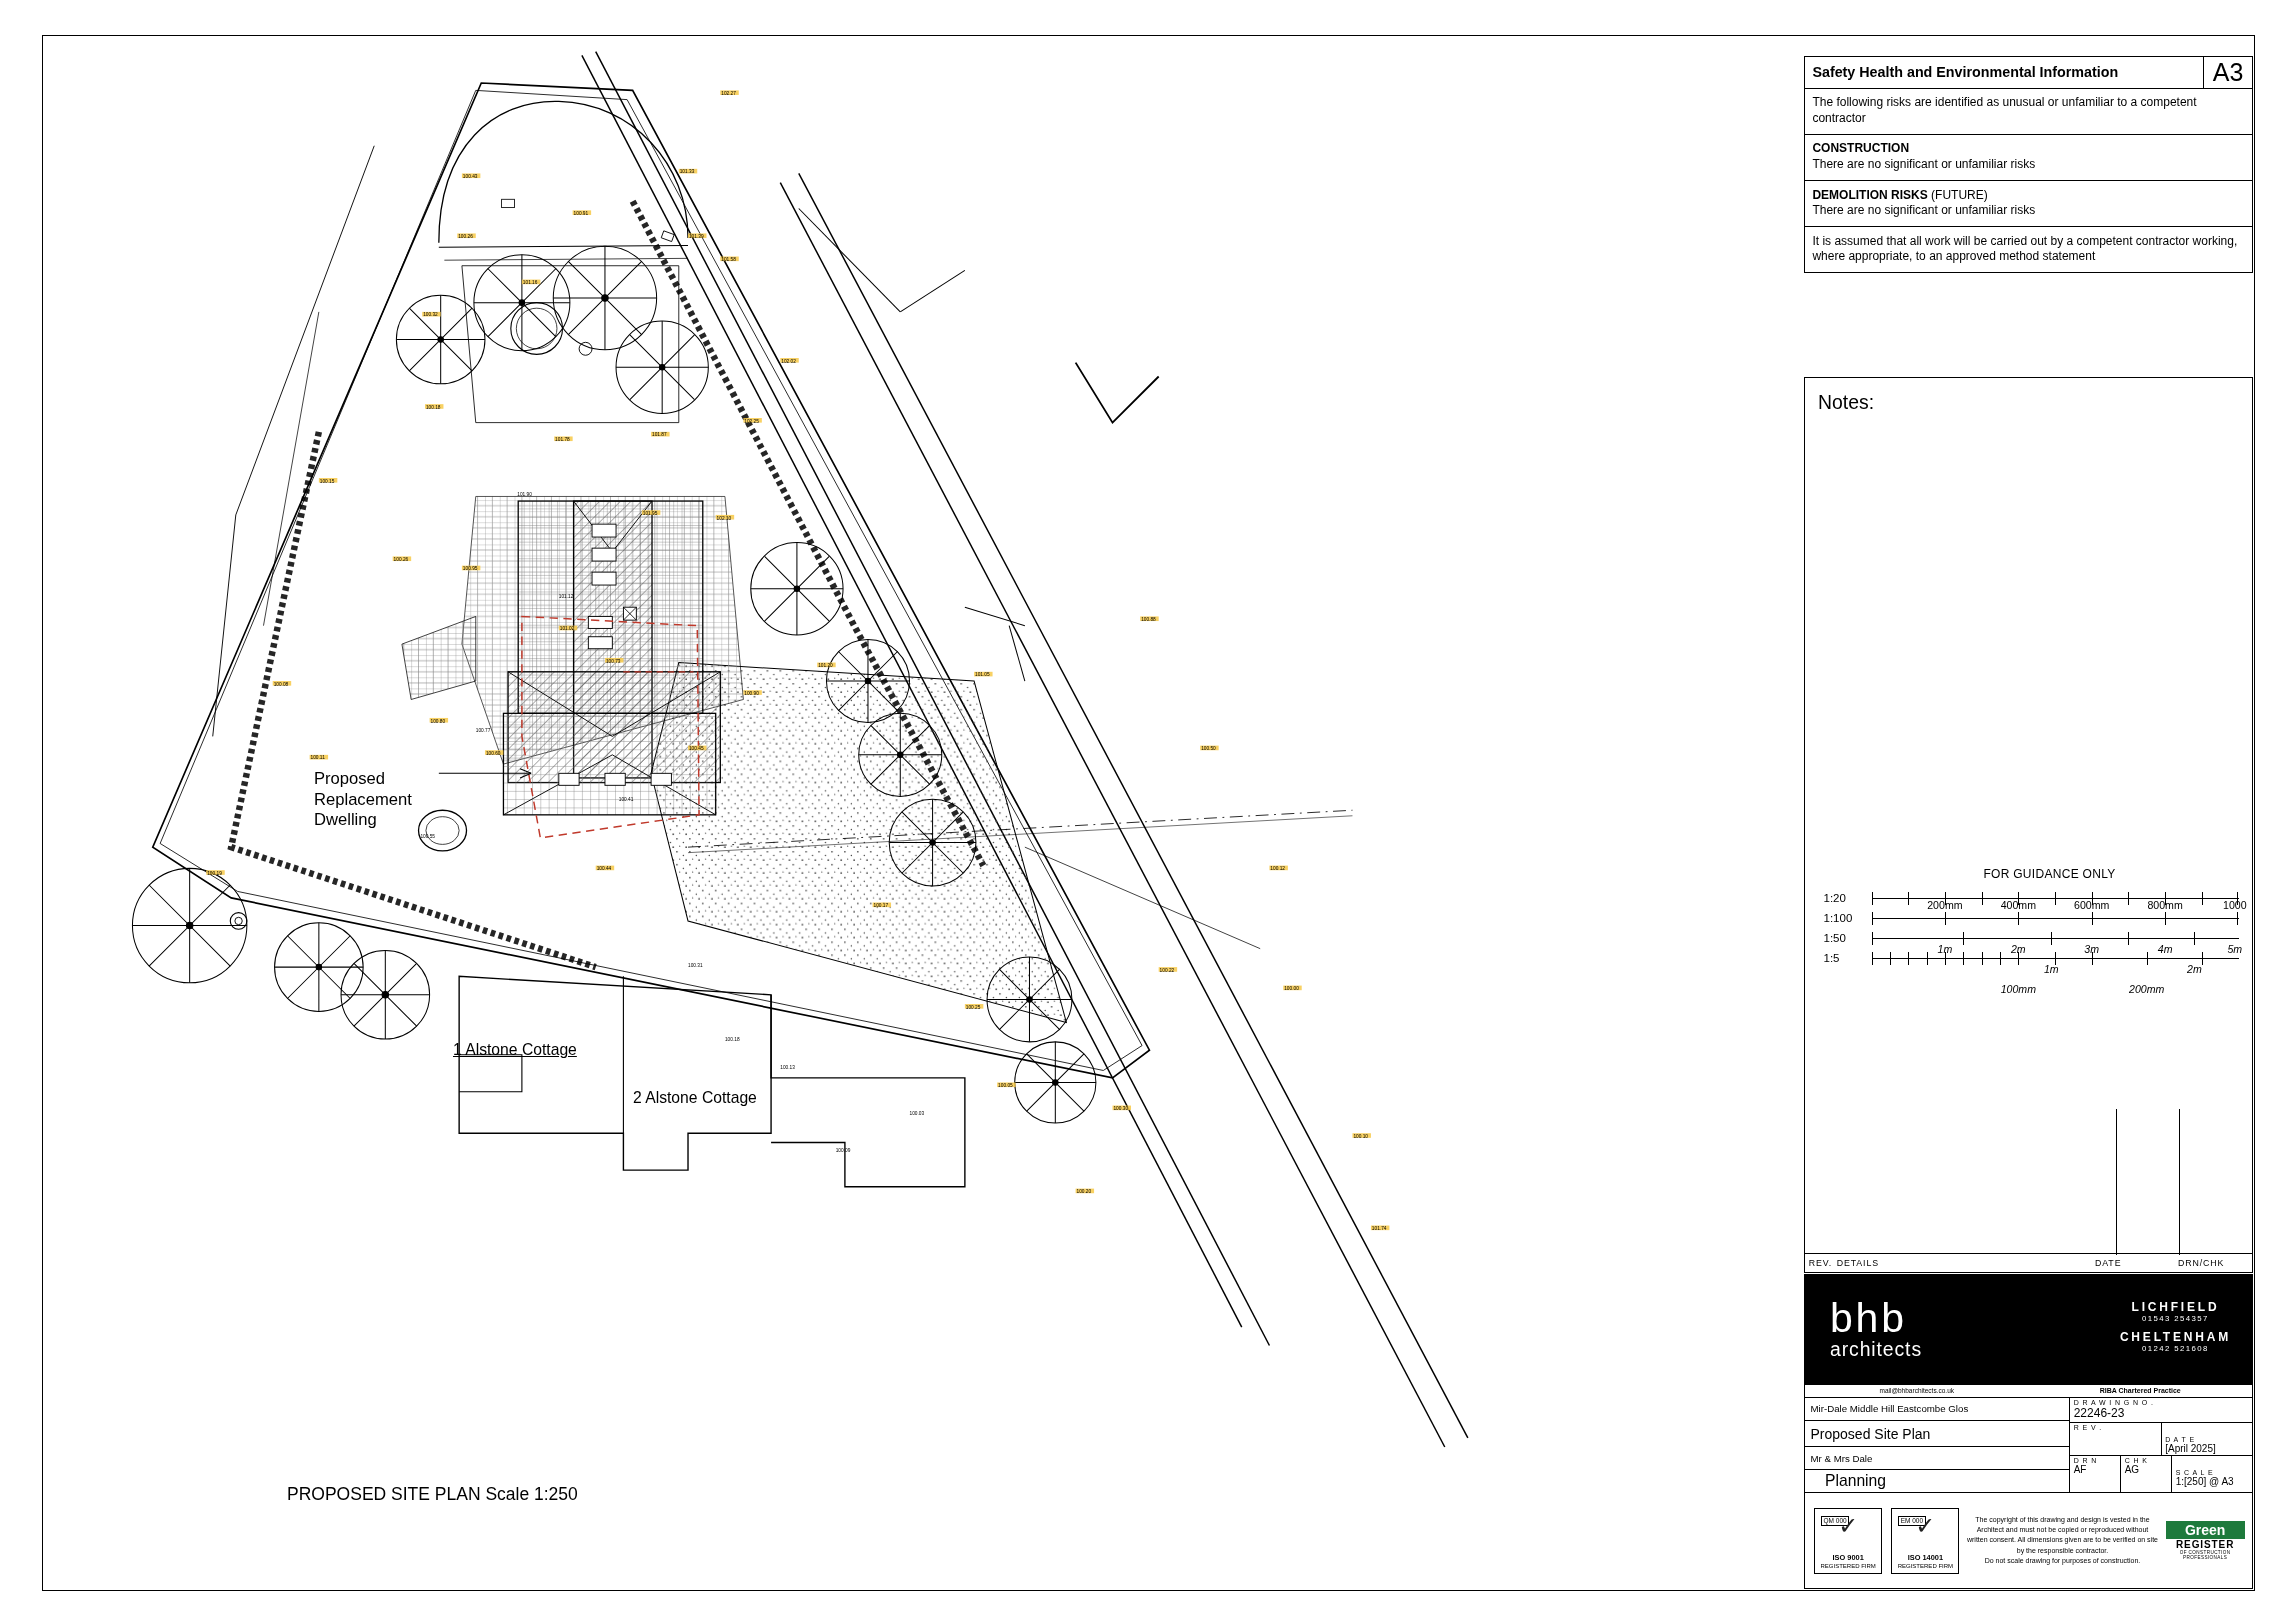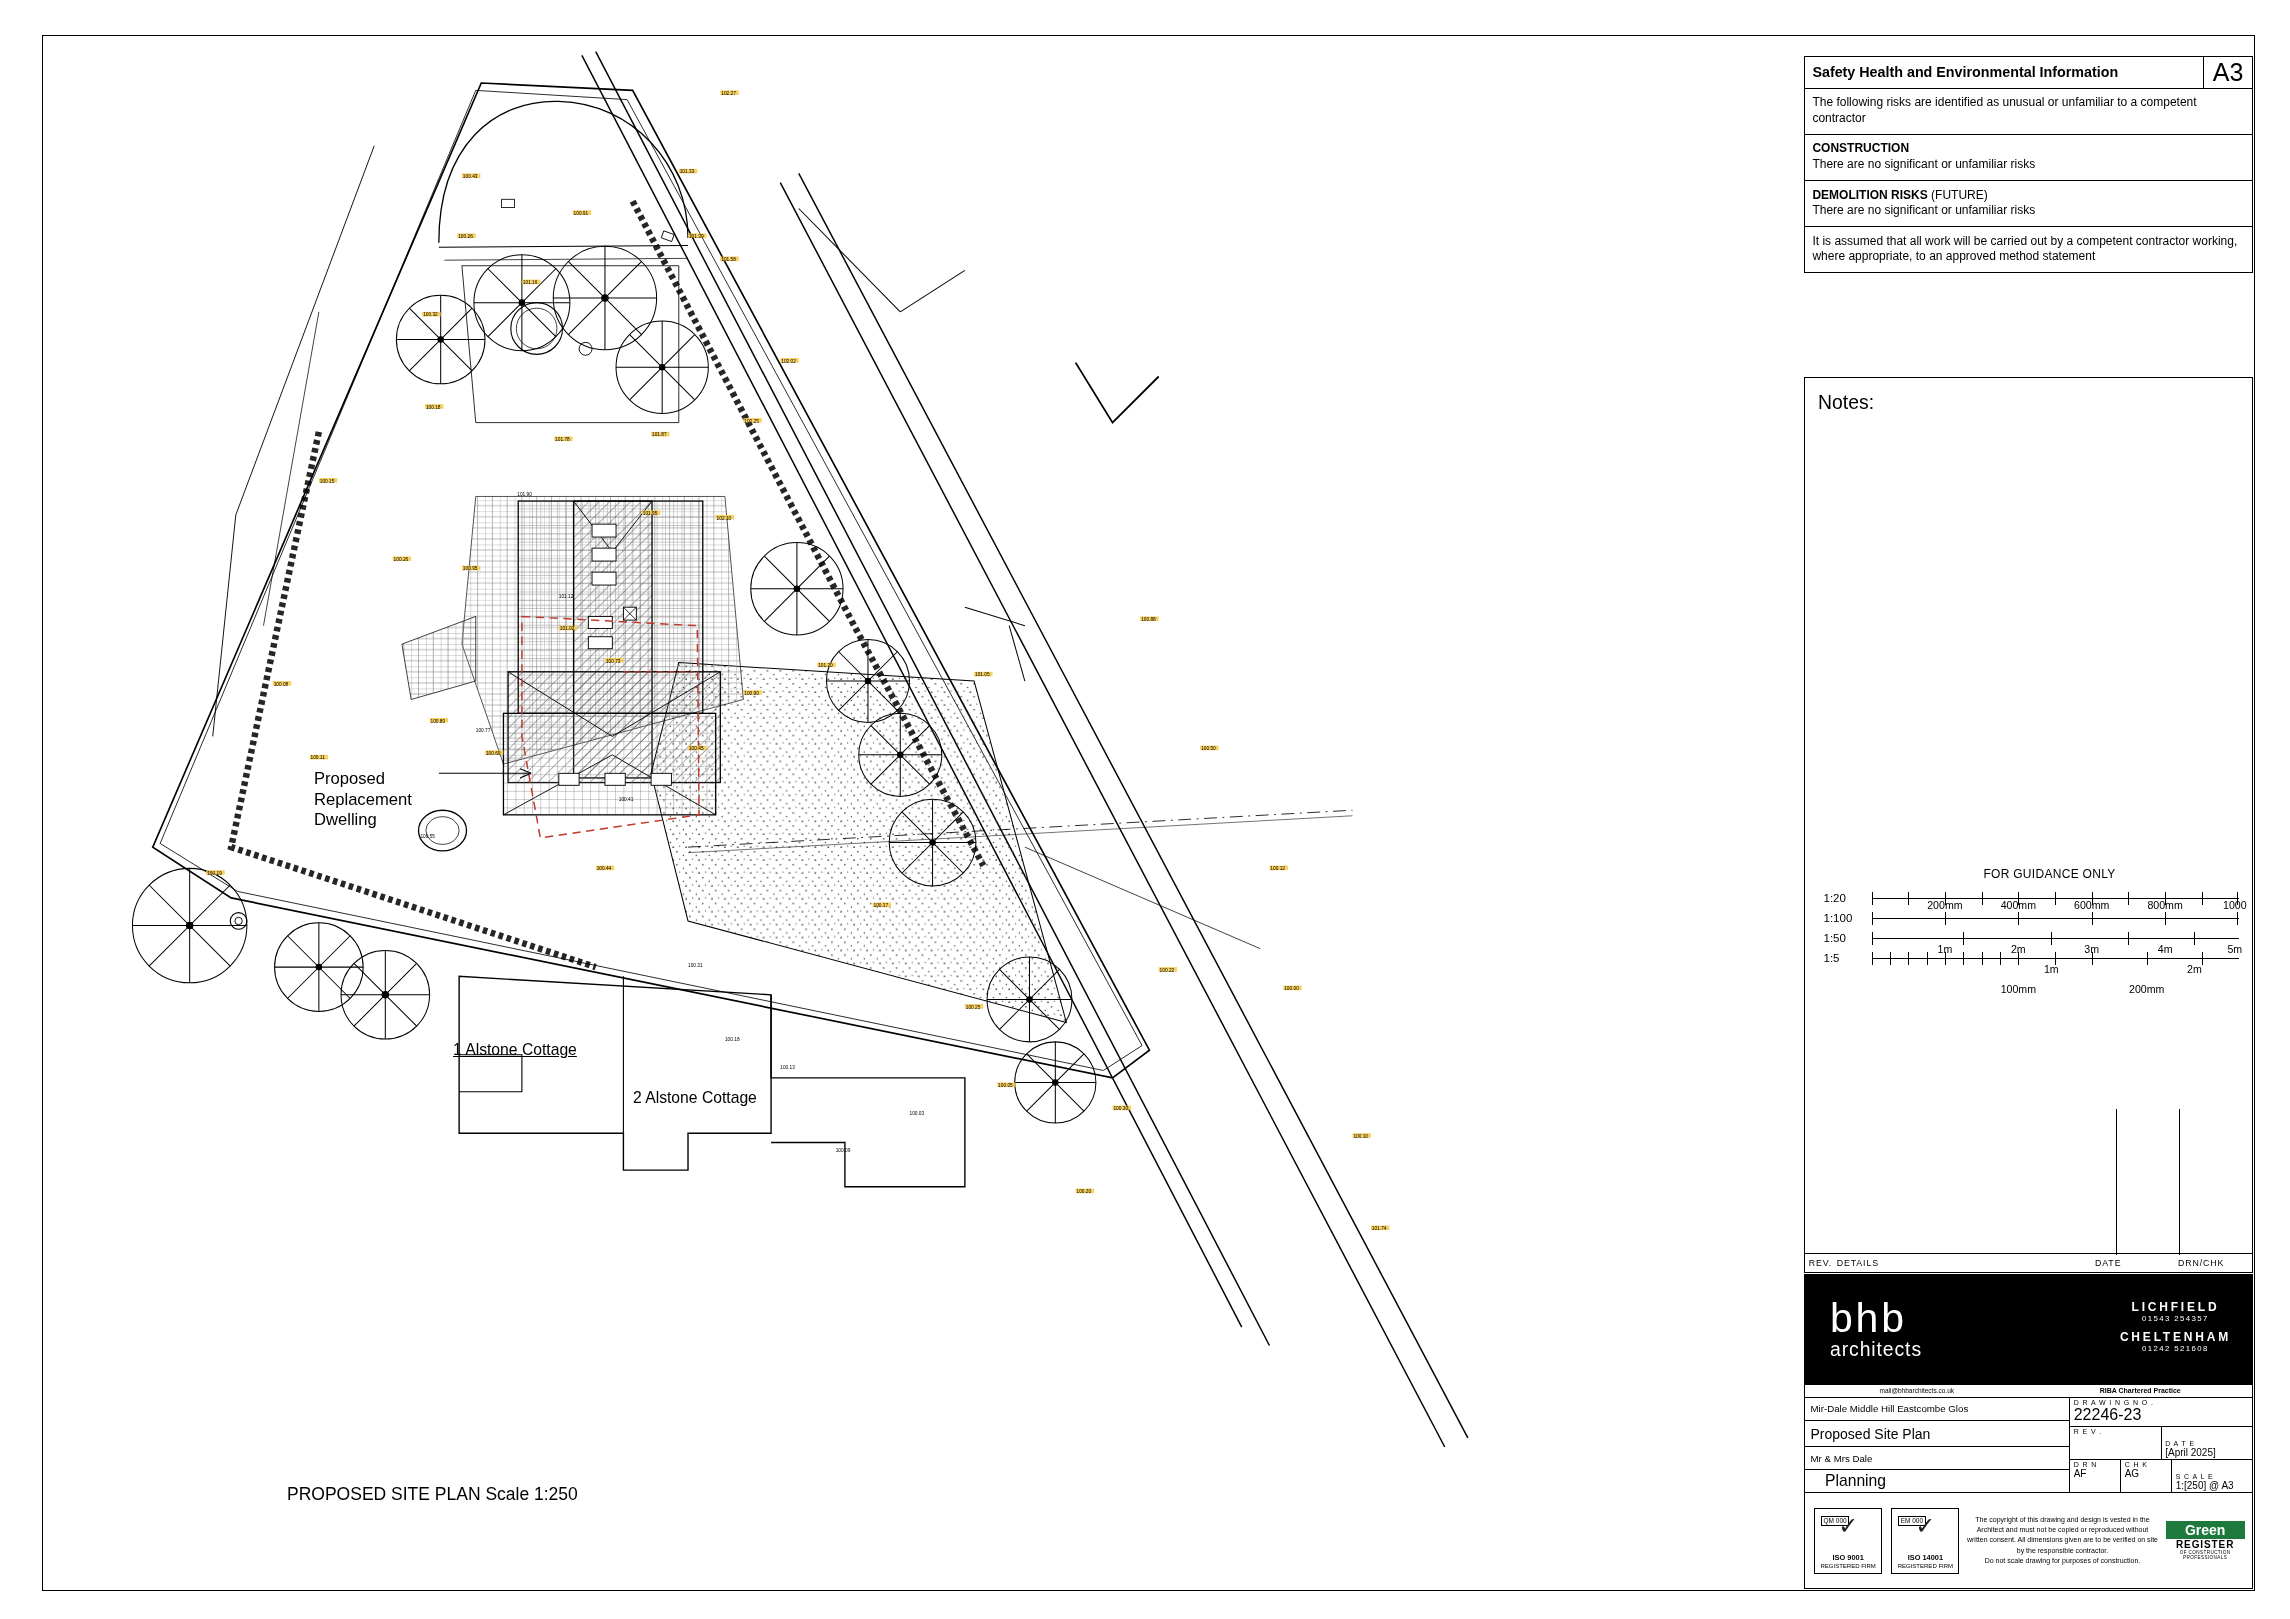--- a/index.html
+++ b/index.html
@@ -139,21 +139,21 @@
     position: absolute;
     left: 0; right: 0; top: -9.2px;
     height: 11px;
   }
   .scale-row .ticklabels span {
     position: absolute;
     font-size: 10.6px;
     transform: translateX(-50%);
     margin-top: 18px;
   }
-  .scale-row.lower .ticklabels { top: 14.8px; }
+  .scale-row.lower .ticklabels { top: 14.8px; font-style: italic; }
   
   .rev-strip {
     position: absolute;
     left: 0;
     top: 1216px;
     width: 449px;
     height: 20px;
     border: 1.8px solid #000;
     box-sizing: border-box;
     font-size: 8.8px;
@@ -268,21 +268,21 @@
   .tb-right .rr {
     border-bottom: 0.9px solid #000;
     box-sizing: border-box;
   }
   .tb-lab {
     font-size: 7px;
     letter-spacing: 0.9px;
     padding: 0.9px 3.7px 0 3.7px;
   }
   .tb-val {
-    font-size: 16px;
+    font-size: 12px;
     padding: 0 3.7px 1.8px 3.7px;
   }
   .tb-val.small { font-size: 10px; }
   .tb-split { display: flex; }
   .tb-split > div { flex: 1; border-right: 0.9px solid #000; box-sizing: border-box; }
   .tb-split > div:last-child { border-right: none; margin-top: 12px; }
   
   .cert {
     position: absolute;
     left: 0;

